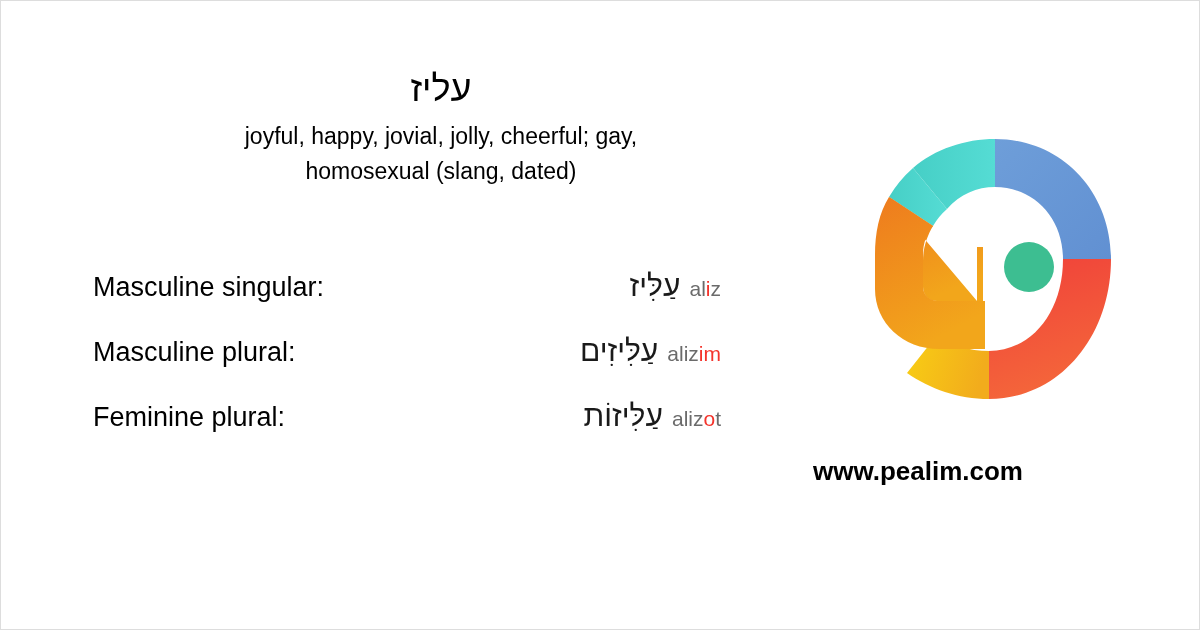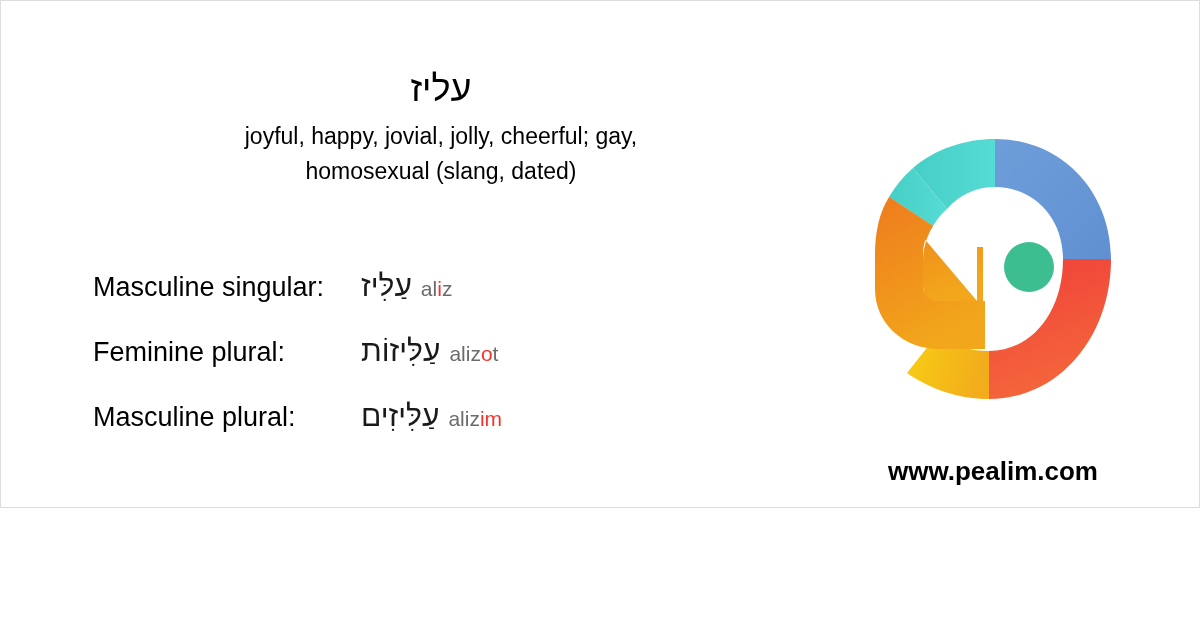--- a/index.html
+++ b/index.html
@@ -6,21 +6,21 @@
     margin: 0;
     padding: 0;
     background: #ffffff;
   }
   body {
     font-family: "Liberation Sans", sans-serif;
   }
   .card {
     position: relative;
     width: 1200px;
-    height: 508px;
+    height: 630px;
     box-sizing: border-box;
     background: #ffffff;
     border: 1px solid #dddddd;
     overflow: hidden;
   }
 
   
   .header {
     position: absolute;
     left: 140px;
@@ -64,20 +64,21 @@
   .form-label {
     width: 300px;
     padding-left: 32px;
     box-sizing: border-box;
     font-size: 27px;
     color: #000000;
     white-space: nowrap;
   }
   .form-value {
     flex: 1;
+    text-align: right;
     white-space: nowrap;
     padding-right: 12px;
   }
   .heb {
     font-size: 30px;
     color: #1a1a1a;
     direction: rtl;
     unicode-bidi: isolate;
     display: inline-block;
     vertical-align: baseline;
@@ -104,21 +105,20 @@
   .logo svg {
     display: block;
     width: 100%;
     height: 100%;
   }
   .site-url {
     position: absolute;
     left: 812px;
     top: 455px;
     width: 360px;
-    text-align: center;
     font-size: 26px;
     font-weight: bold;
     color: #000000;
   }
 </style>
 </head>
 <body>
 
 <div class="card">
 
@@ -132,30 +132,30 @@
 
     <div class="form-row">
       <div class="form-label">Masculine singular:</div>
       <div class="form-value">
         <span class="heb">עַלִּיז</span><span class="translit"><span>al</span><span class="stress">i</span><span>z</span></span>
       </div>
     </div>
 
 
     <div class="form-row">
+      <div class="form-label">Masculine plural:</div>
+      <div class="form-value">
+        <span class="heb">עַלִּיזִים</span><span class="translit"><span>aliz</span><span class="stress">im</span><span></span></span>
+      </div>
+    </div>
+
+    <div class="form-row">
       <div class="form-label">Feminine plural:</div>
       <div class="form-value">
         <span class="heb">עַלִּיזוֹת</span><span class="translit"><span>aliz</span><span class="stress">o</span><span>t</span></span>
-      </div>
-    </div>
-
-    <div class="form-row">
-      <div class="form-label">Masculine plural:</div>
-      <div class="form-value">
-        <span class="heb">עַלִּיזִים</span><span class="translit"><span>aliz</span><span class="stress">im</span><span></span></span>
       </div>
     </div>
 
   </div>
 
   <div class="logo">
     <svg viewBox="0 0 240 264" xmlns="http://www.w3.org/2000/svg">
       <defs>
         <linearGradient id="gTeal" x1="0" y1="0" x2="1" y2="0">
           <stop offset="0%" stop-color="#46CFC6"></stop>

